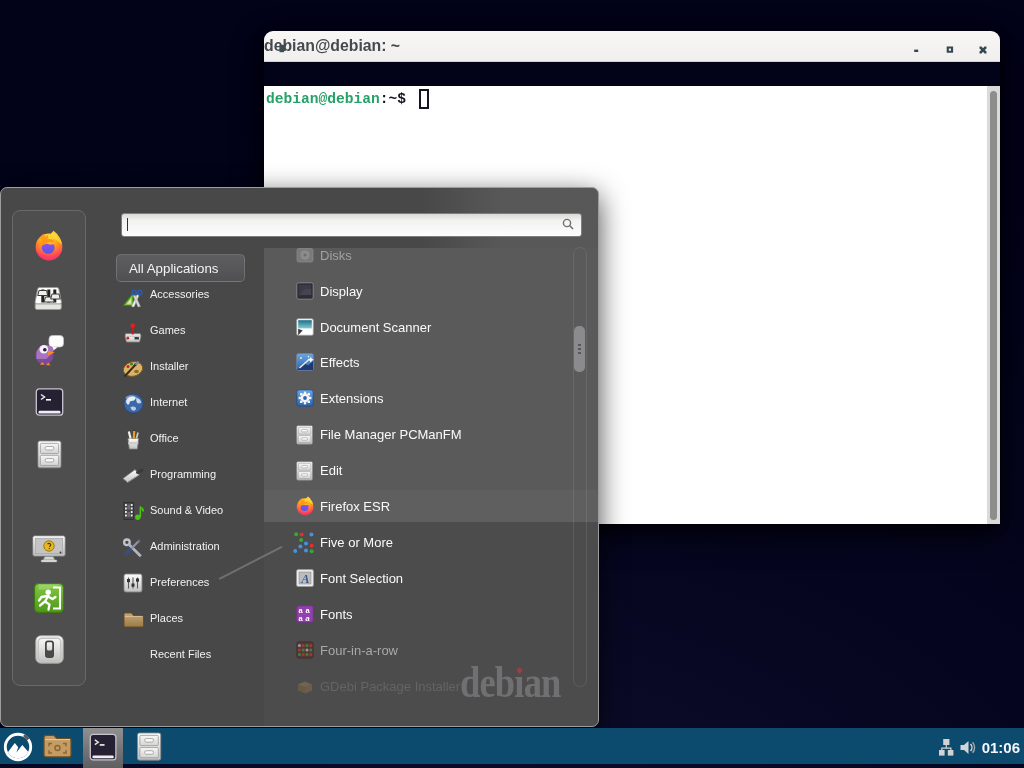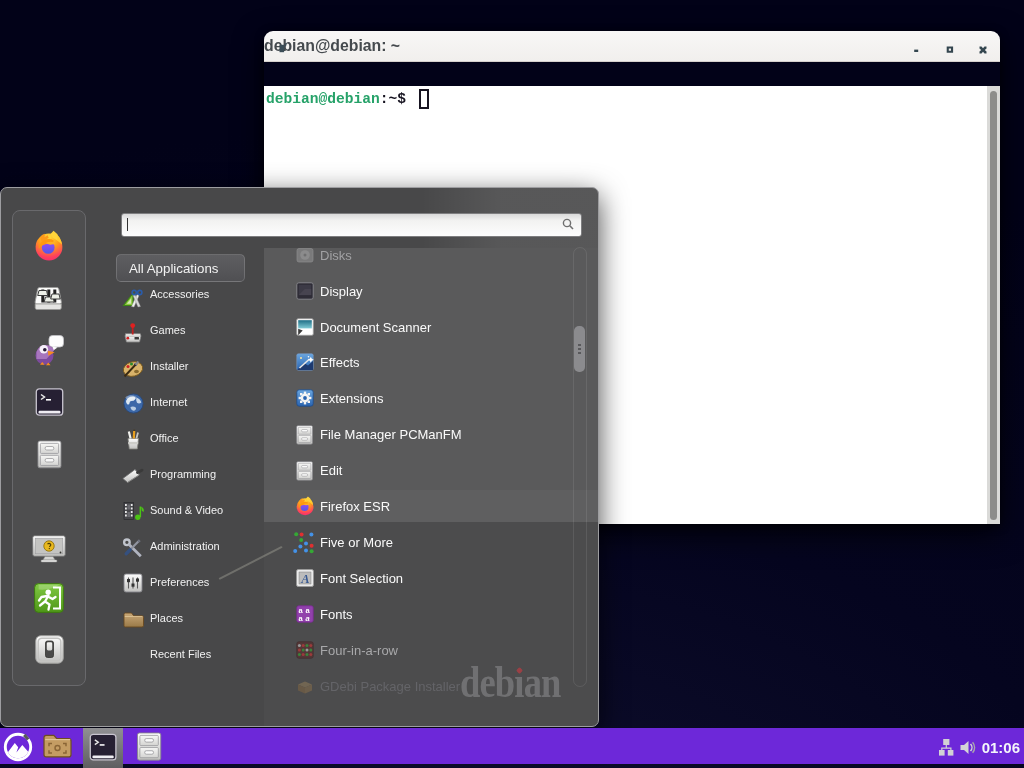--- a/index.html
+++ b/index.html
@@ -52,21 +52,21 @@
   #allapps span { position:absolute; left:12px; top:6px; font-size:13.3px; color:#f3f3f3; }
   .cat-label { position:absolute; left:150px; font-size:11px; color:#f1f1f1; }
   .app-label { position:absolute; left:320px; font-size:13px; color:#fafafa; }
   #hl-row { left:263px; top:302px; width:335px; height:32px; background:rgba(255,255,255,0.035); }
   #menu-sb-track { left:573px; top:247px; width:14px; height:440px;
           border:1px solid rgba(255,255,255,0.09); border-radius:7px; }
   #menu-sb-thumb { left:574px; top:326px; width:11px; height:46px; background:#8b8b8e; border-radius:5px; }
   .grip { position:absolute; left:578px; width:3px; height:1.5px; background:#59595c; }
 
   
-  #panel { left:0; top:728px; width:1024px; height:36px; background:#6d28d9; }
+  #panel { left:0; top:728px; width:1024px; height:36px; background:#0c4a6e; }
   #term-launch { left:83px; top:0px; width:40px; height:40px;
           background:linear-gradient(#909093, #5e5e60); }
   #clock { right:4px; top:11px; font-size:15px; font-weight:bold; color:#f4f6fa; }
 </style>
 </head>
 <body>
 
 <div id="term" class="abs">
   <div id="term-titlebar" class="abs"></div>
   <div id="term-title" class="abs">debian@debian: ~</div>

